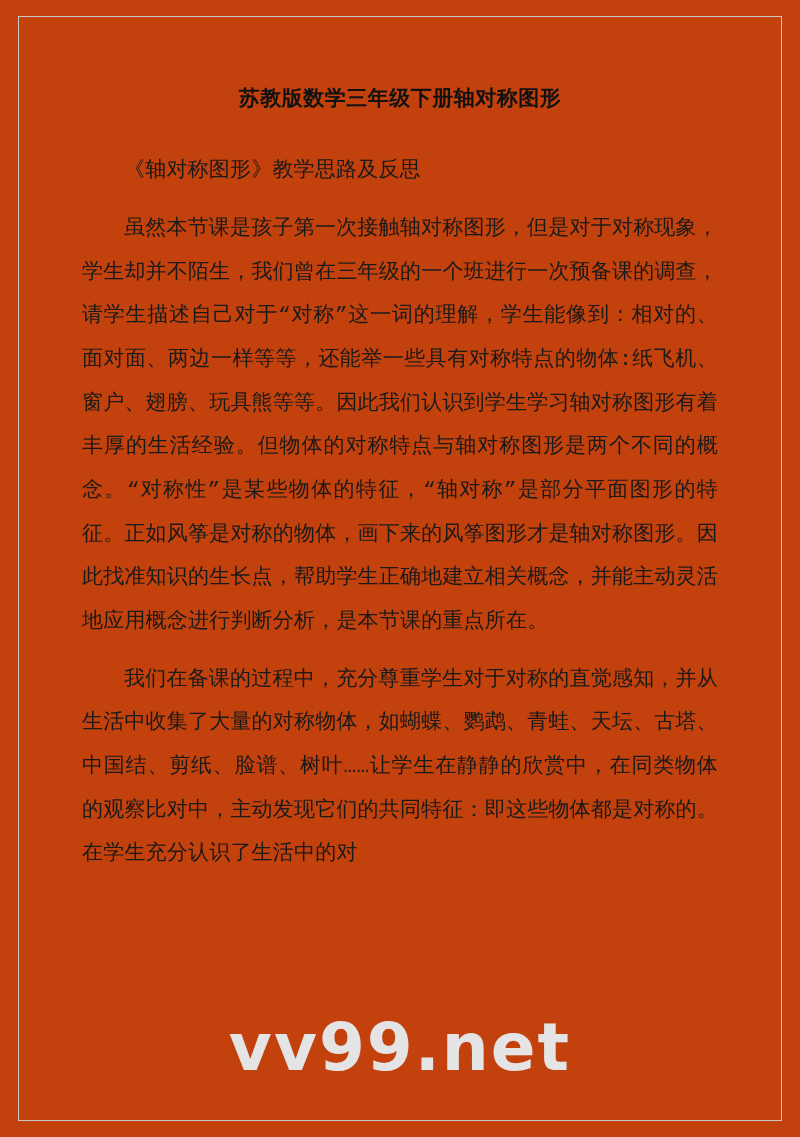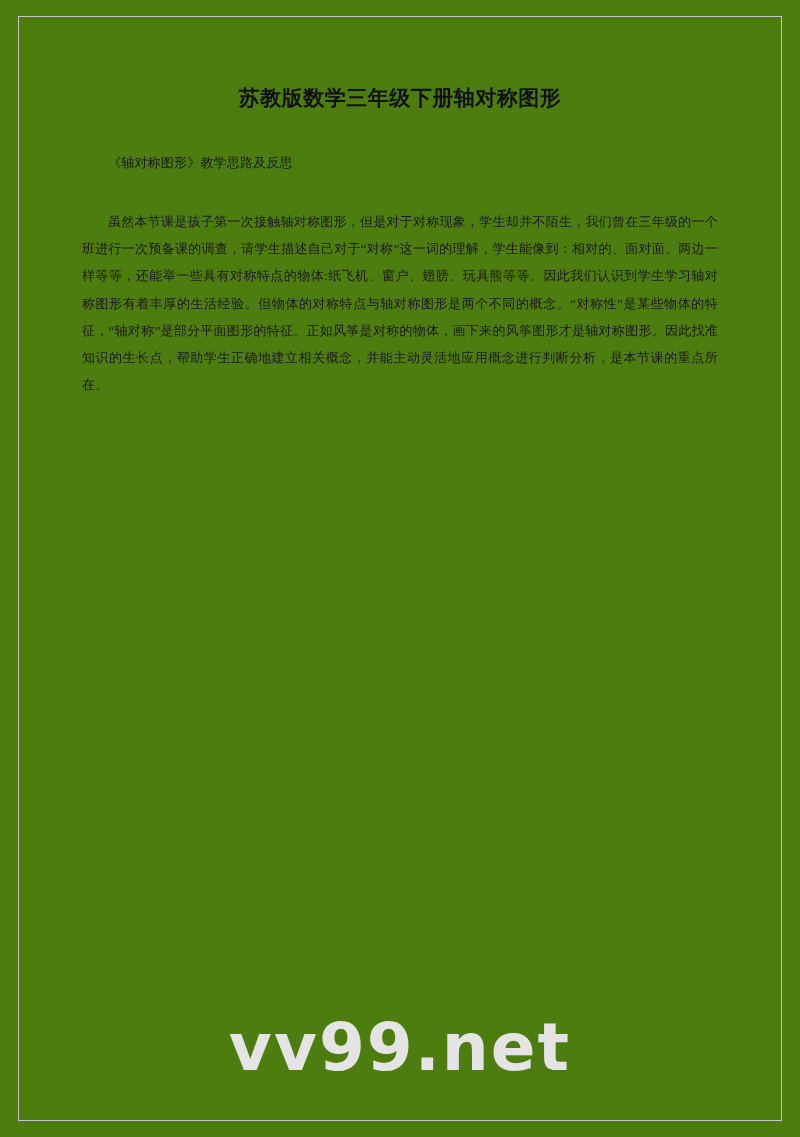--- a/index.html
+++ b/index.html
@@ -7,21 +7,21 @@
     padding: 0;
     background: #ffffff;
   }
   body {
     font-family: "DejaVu Sans", sans-serif;
   }
   .page {
     position: relative;
     width: 800px;
     height: 1137px;
-    background: #4d7c0f;
+    background: #c2410c;
     overflow: hidden;
     box-sizing: border-box;
   }
   .page-border {
     position: absolute;
     left: 18px;
     top: 16px;
     right: 18px;
     bottom: 16px;
     border: 1px solid #c9c9c9;
@@ -37,34 +37,34 @@
     text-align: center;
     font-family: "DejaVu Sans", sans-serif;
     font-weight: bold;
     font-size: 21px;
     letter-spacing: 0.5px;
     color: #111111;
     margin: 14px 0 36px 0;
     line-height: 1.4;
   }
   .para {
-    font-family: Liberation Serif, serif;
-    font-size: 13px;
+    font-family: Liberation Mono, monospace;
+    font-size: 21px;
     line-height: 2.08;
     color: #1a1a1a;
     text-align: justify;
     text-justify: inter-ideograph;
     margin: 0 0 2px 0;
     letter-spacing: 0.2px;
   }
   .para.indent {
     text-indent: 2em;
   }
   .para.gap {
-    margin-top: 32px;
+    margin-top: 14px;
   }
   .watermark {
     position: absolute;
     left: 0;
     right: 0;
     bottom: 56px;
     text-align: center;
     font-family: "DejaVu Sans", sans-serif;
     font-weight: bold;
     font-size: 66px;
@@ -79,16 +79,17 @@
 <body>
 
 <div class="page">
   <div class="page-border"></div>
 
   <div class="content">
     <h1 class="doc-title">苏教版数学三年级下册轴对称图形</h1>
 
     <p class="para indent">《轴对称图形》教学思路及反思</p>
     <p class="para indent gap">虽然本节课是孩子第一次接触轴对称图形，但是对于对称现象，学生却并不陌生，我们曾在三年级的一个班进行一次预备课的调查，请学生描述自己对于“对称”这一词的理解，学生能像到：相对的、面对面、两边一样等等，还能举一些具有对称特点的物体:纸飞机、窗户、翅膀、玩具熊等等。因此我们认识到学生学习轴对称图形有着丰厚的生活经验。但物体的对称特点与轴对称图形是两个不同的概念。“对称性”是某些物体的特征，“轴对称”是部分平面图形的特征。正如风筝是对称的物体，画下来的风筝图形才是轴对称图形。因此找准知识的生长点，帮助学生正确地建立相关概念，并能主动灵活地应用概念进行判断分析，是本节课的重点所在。</p>
+    <p class="para indent gap">我们在备课的过程中，充分尊重学生对于对称的直觉感知，并从生活中收集了大量的对称物体，如蝴蝶、鹦鹉、青蛙、天坛、古塔、中国结、剪纸、脸谱、树叶……让学生在静静的欣赏中，在同类物体的观察比对中，主动发现它们的共同特征：即这些物体都是对称的。在学生充分认识了生活中的对</p>
   </div>
 
   <div class="watermark">vv99.net</div>
 </div>
 
 </body></html>

